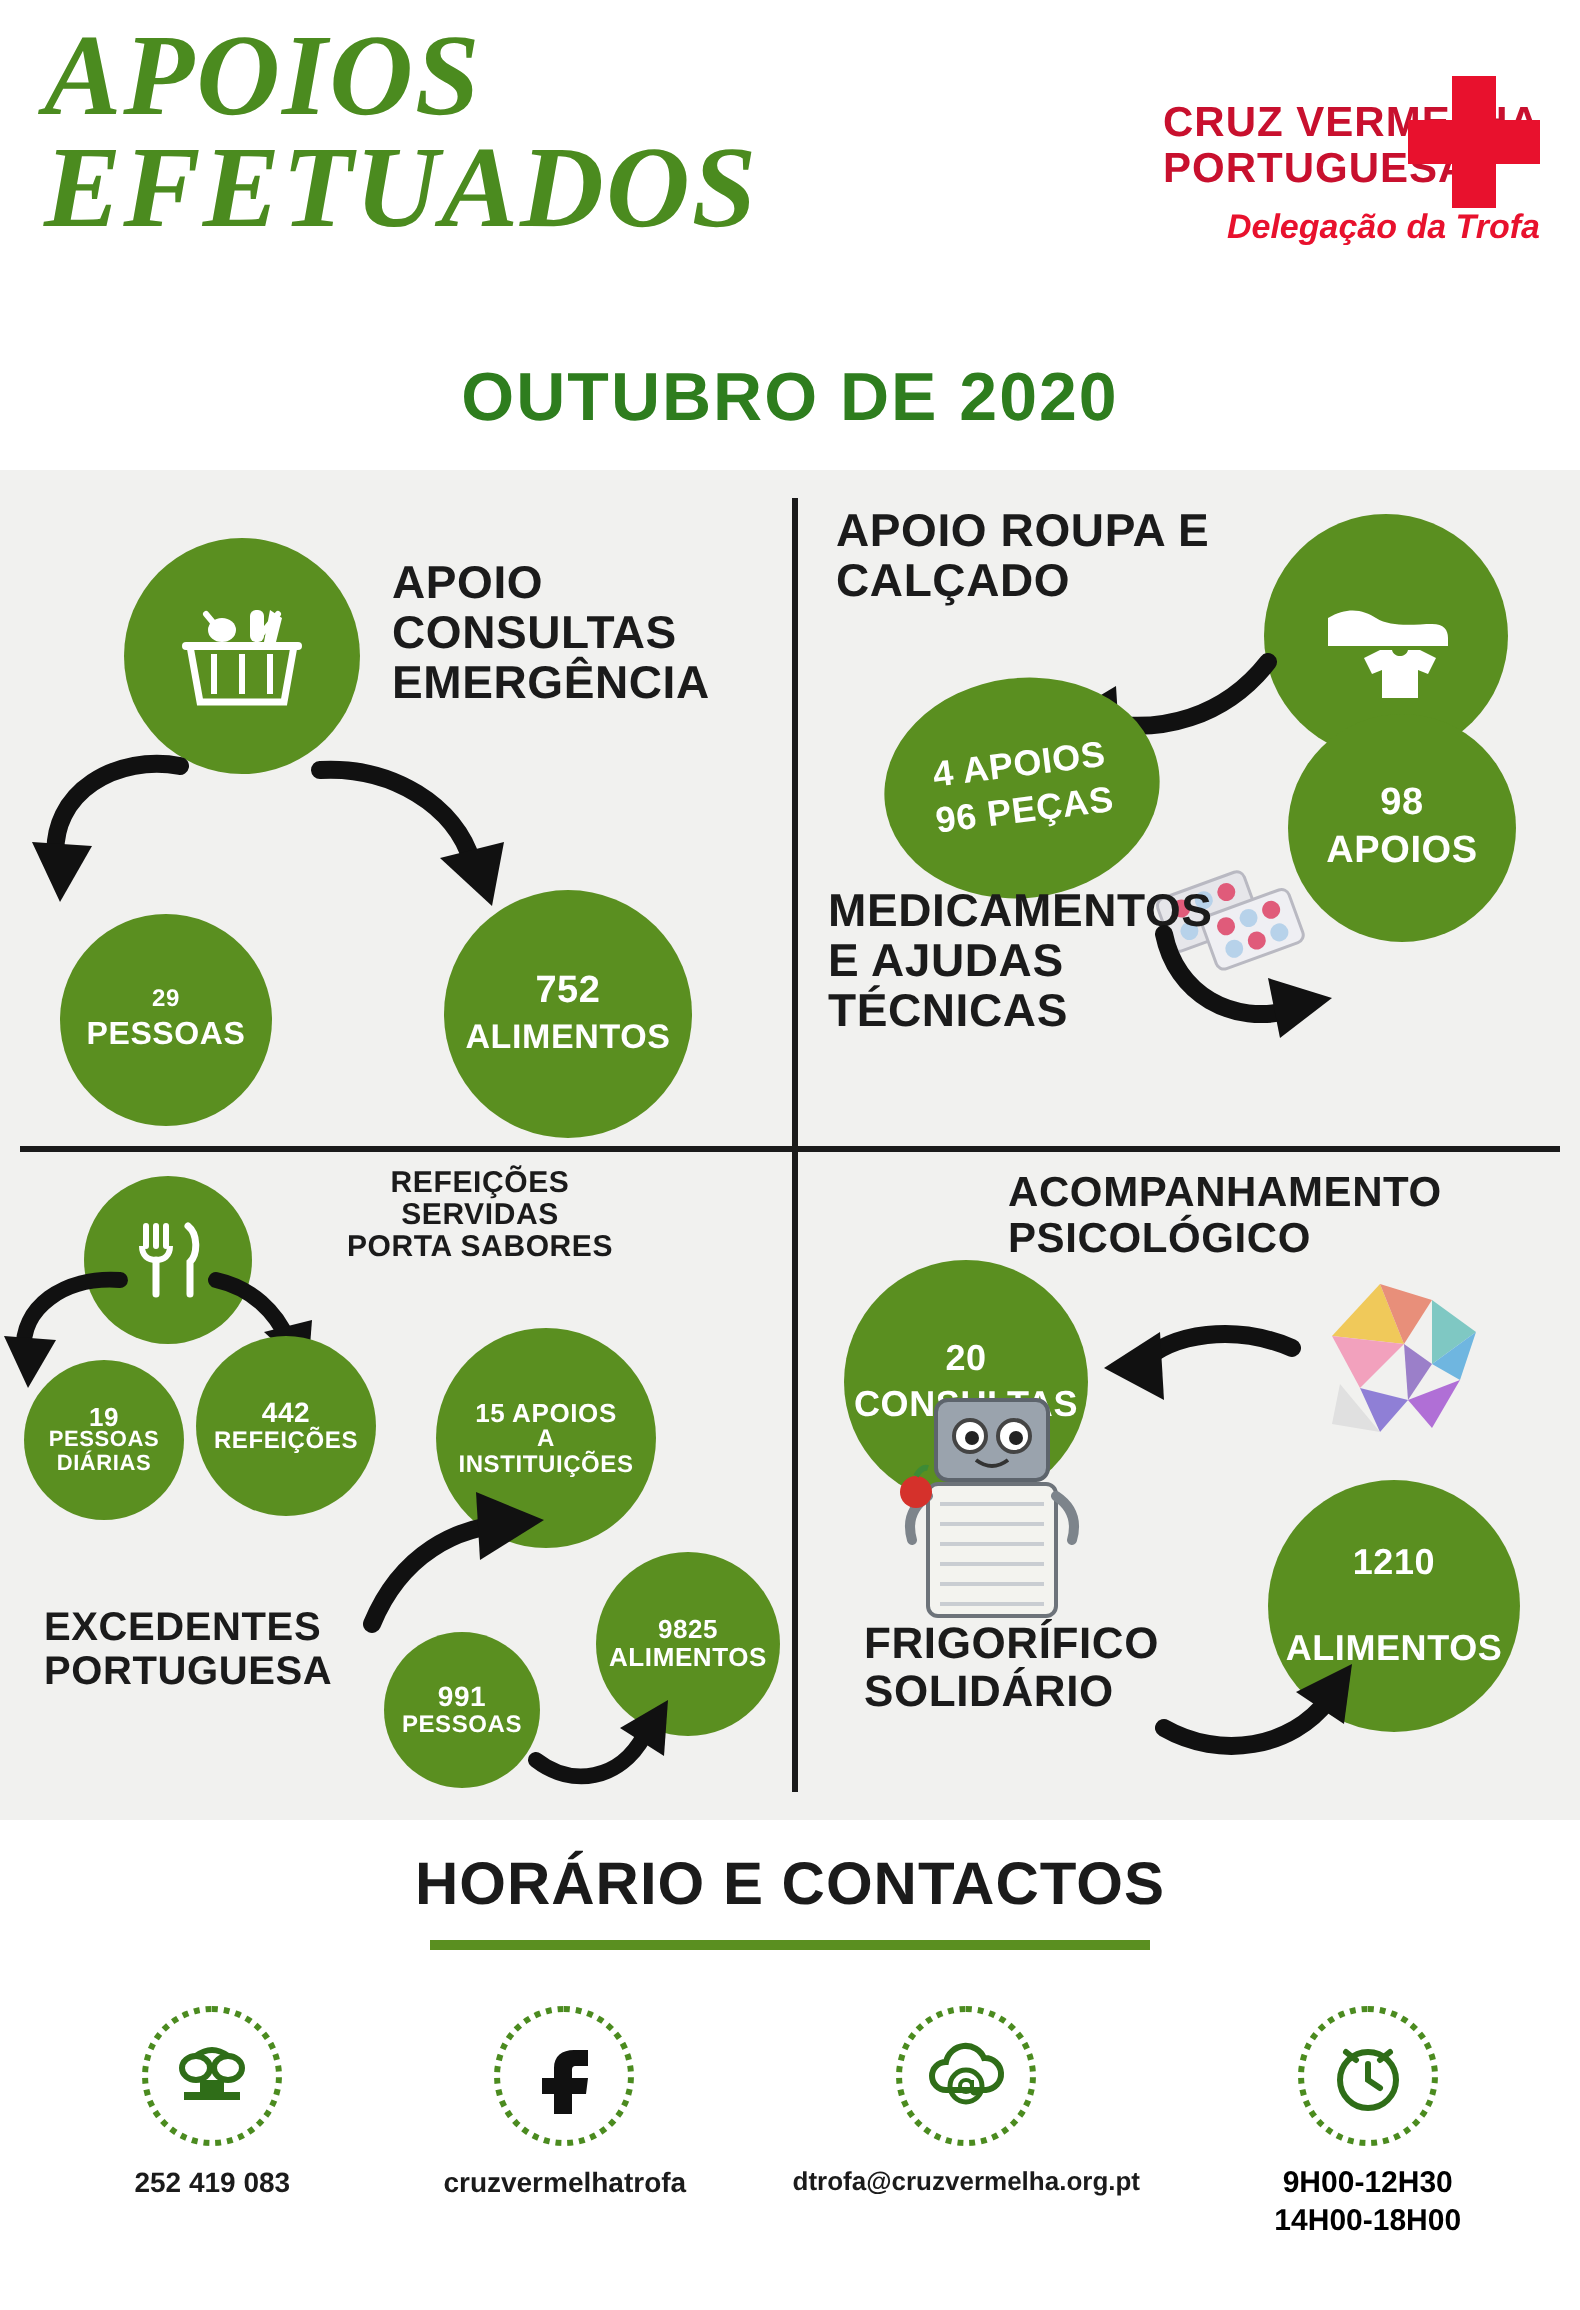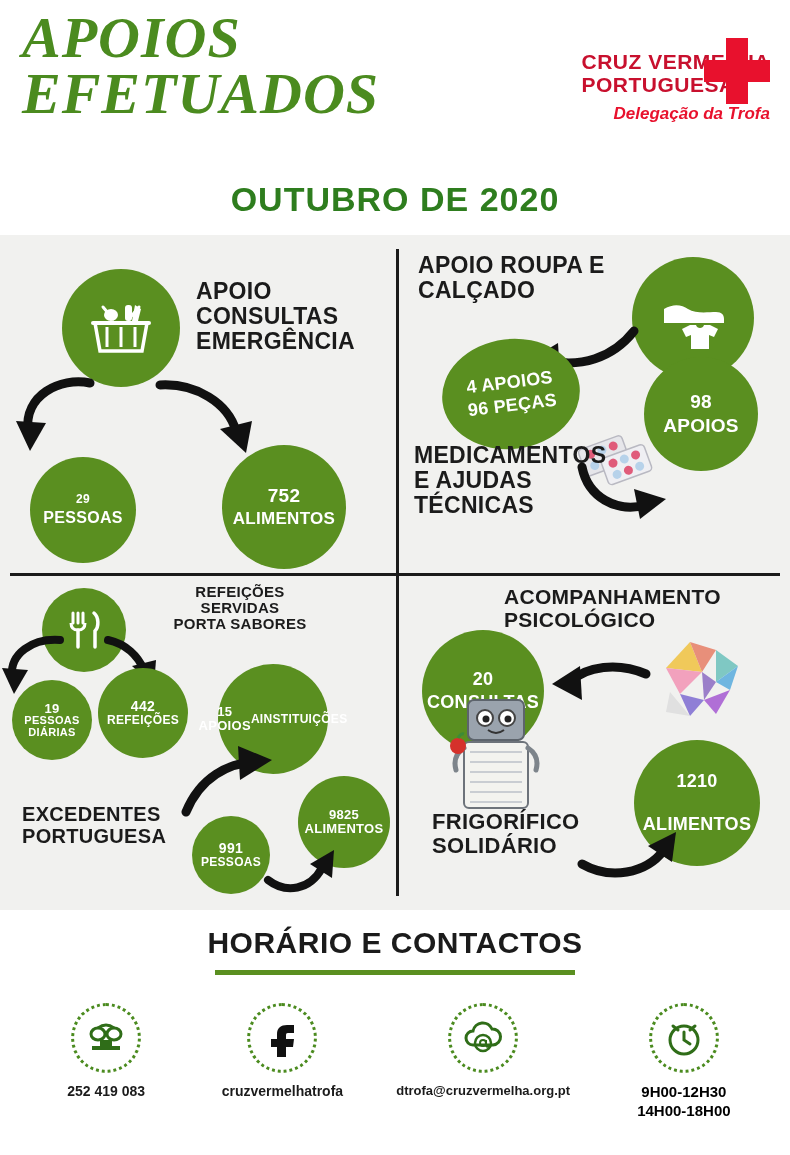--- a/index.html
+++ b/index.html
@@ -248,21 +248,21 @@
         <div style="font-size:13px;">19</div>
         <div>PESSOAS</div>
         <div>DIÁRIAS</div>
       </div>
 
       <div class="circle" style="left:98px; top:96px; width:90px; height:90px; flex-direction:column; font-size:12px;justify-content:center;">
         <div style="font-size:14px;">442</div>
         <div>REFEIÇÕES</div>
       </div>
 
-      <div class="circle" style="left:218px; top:92px; width:110px; height:110px; flex-direction:row; font-size:12px;">
+      <div class="circle" style="left:218px; top:92px; width:110px; height:110px; flex-direction:column; font-size:12px;">
         <div style="font-size:13px;">15 APOIOS</div>
         <div>A</div>
         <div>INSTITUIÇÕES</div>
       </div>
 
       <svg class="arrow" style="left:178px; top:166px;" width="110" height="86" viewBox="0 0 110 86">
         <path d="M8 74 C22 40 50 24 80 24" stroke="#111" stroke-width="9" fill="none" stroke-linecap="round"></path>
         <path d="M60 8 L94 22 L62 42 Z" fill="#111"></path>
       </svg>
 

